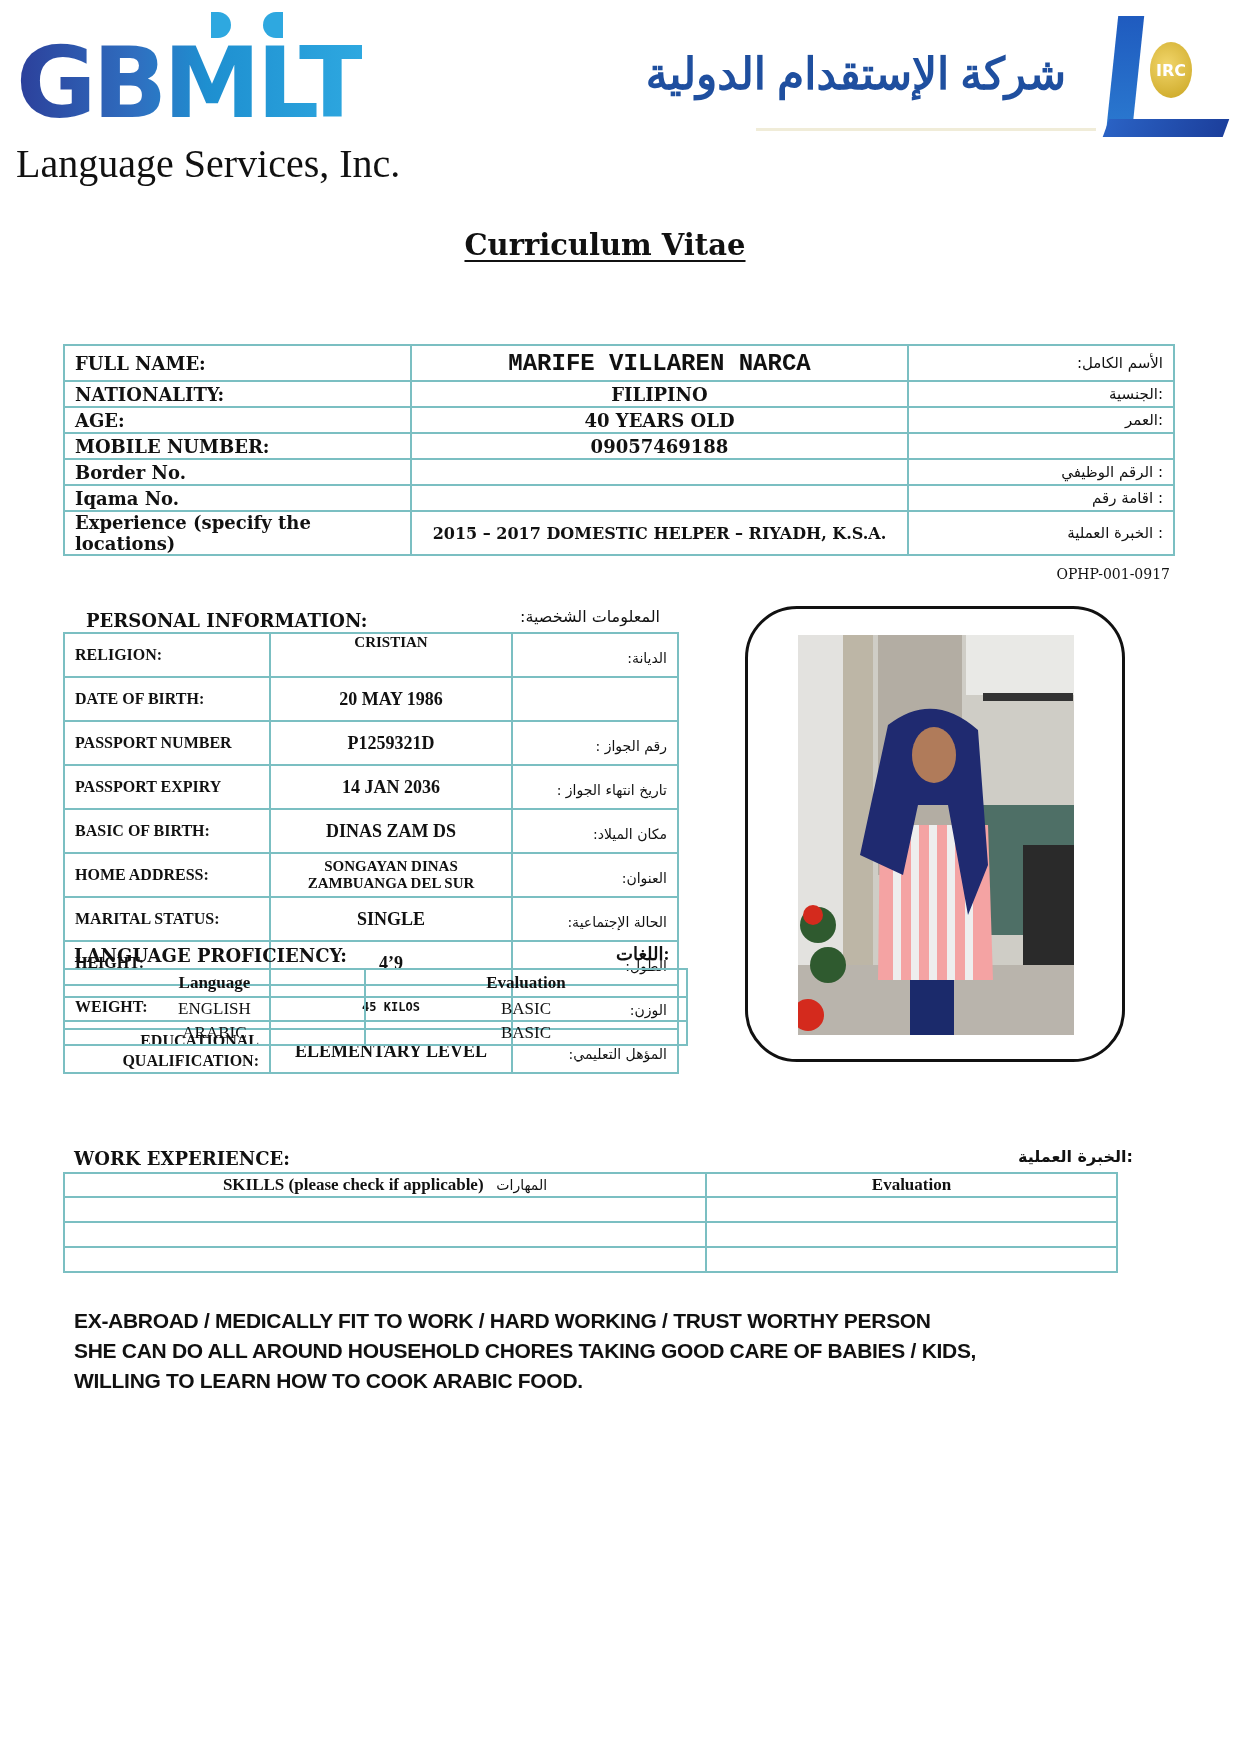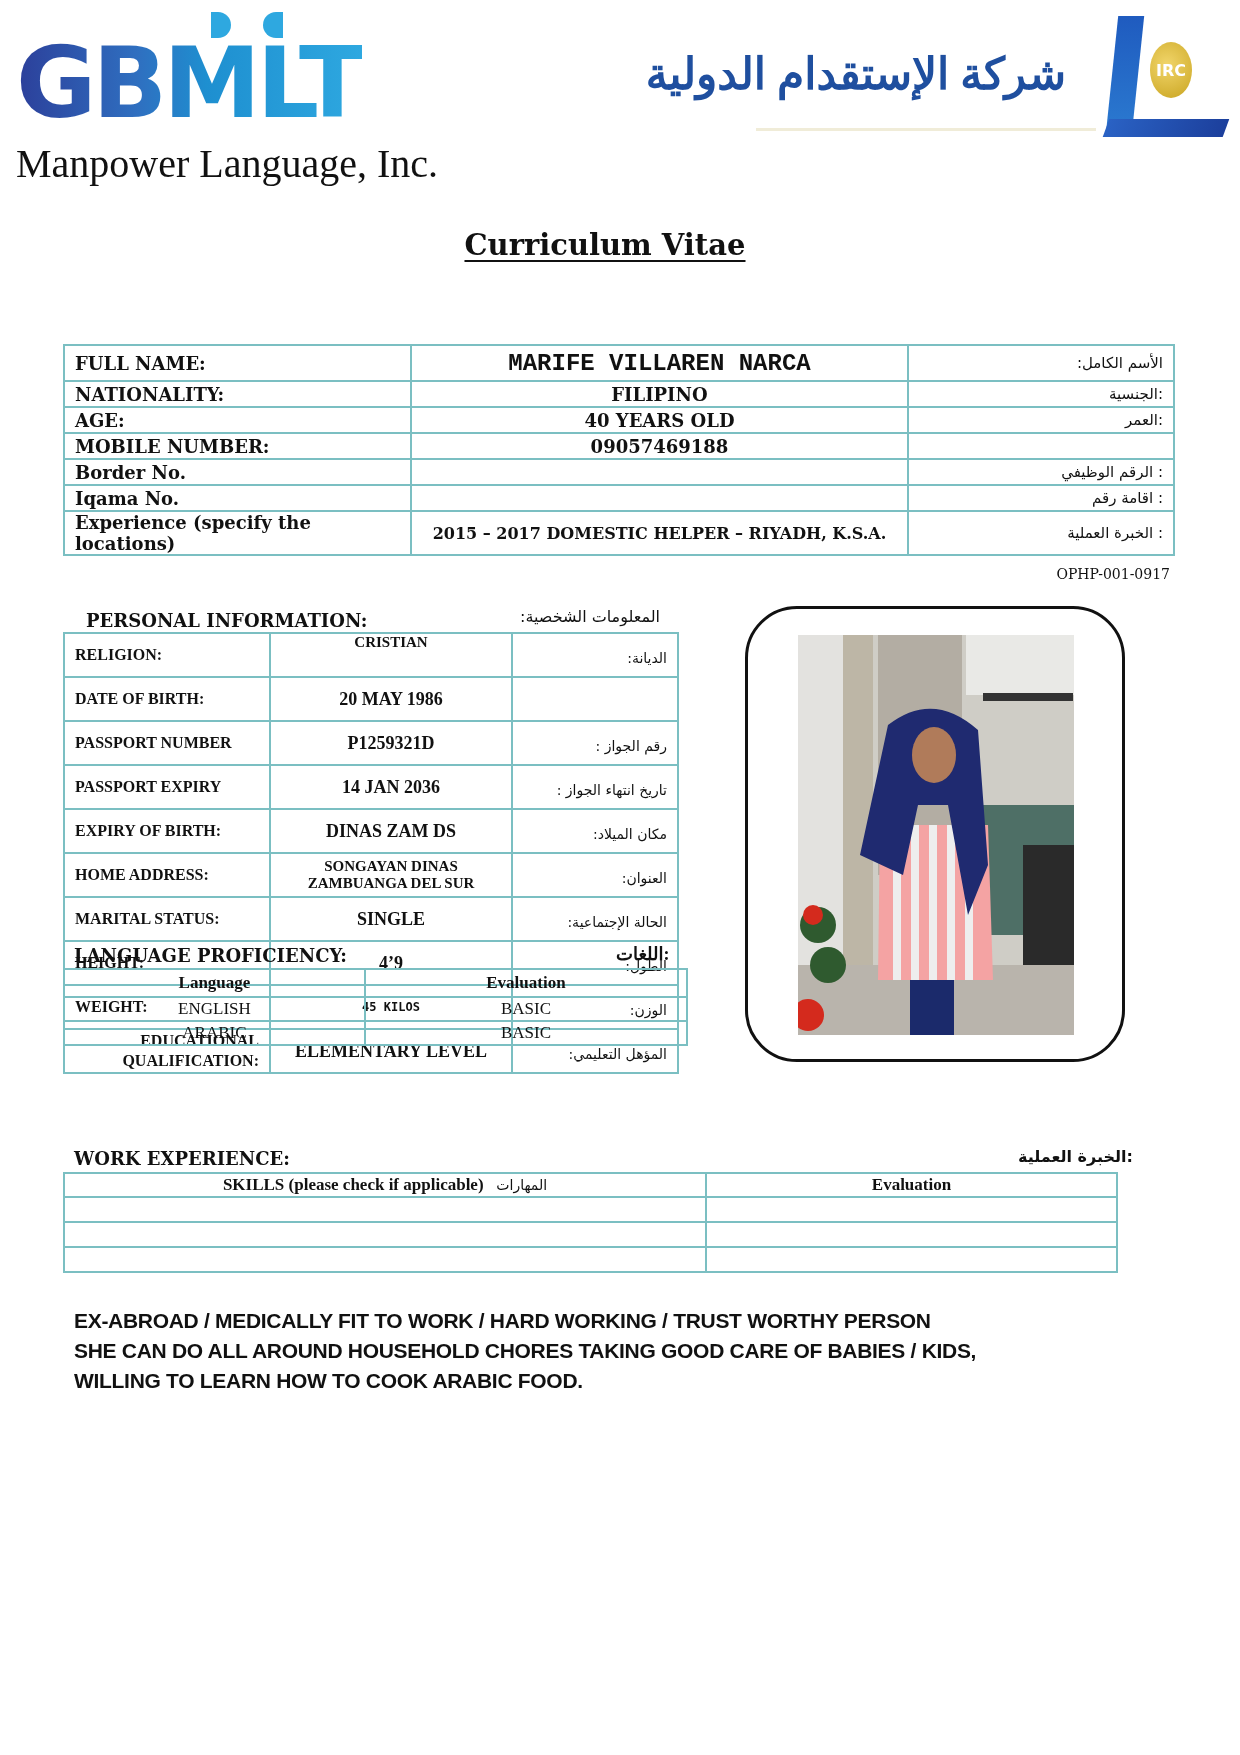--- a/index.html
+++ b/index.html
@@ -68,21 +68,21 @@
 </style>
 </head>
 <body>
 
 <div class="abs gb-logo">
   <div class="abs gb-dots">
     <div class="gb-dot" style="left:0;top:0;"></div>
     <div class="gb-dot" style="left:52px;top:0;border-radius:14px 0 0 14px;"></div>
   </div>
   <div class="abs gb-word">GBMLT</div>
-  <div class="abs gb-sub">Manpower Language, Inc.</div>
+  <div class="abs gb-sub">Language Services, Inc.</div>
 </div>
 
 <div class="abs irc-logo">
   <div class="abs irc-arabic">شركة الإستقدام الدولية</div>
   <div class="abs irc-underline"></div>
   <div class="abs irc-L-v"></div>
   <div class="abs irc-L-h"></div>
   <div class="abs irc-circle">IRC</div>
 </div>
 
@@ -148,21 +148,21 @@
         <td class="lbl" style="height:27px">PASSPORT NUMBER</td>
         <td class="val">P1259321D</td>
         <td class="ar">رقم الجواز :</td>
       </tr>
       <tr>
         <td class="lbl" style="height:33px">PASSPORT EXPIRY</td>
         <td class="val">14 JAN 2036</td>
         <td class="ar">تاريخ انتهاء الجواز :</td>
       </tr>
       <tr>
-        <td class="lbl" style="height:27px">EXPIRY OF BIRTH:</td>
+        <td class="lbl" style="height:27px">BASIC OF BIRTH:</td>
         <td class="val">DINAS ZAM DS</td>
         <td class="ar">مكان الميلاد:</td>
       </tr>
       <tr>
         <td class="lbl" style="height:39px">HOME ADDRESS:</td>
         <td class="val addr"><span>SONGAYAN DINAS</span><br><span>ZAMBUANGA DEL SUR</span></td>
         <td class="ar">العنوان:</td>
       </tr>
       <tr>
         <td class="lbl" style="height:22px">MARITAL STATUS:</td>

